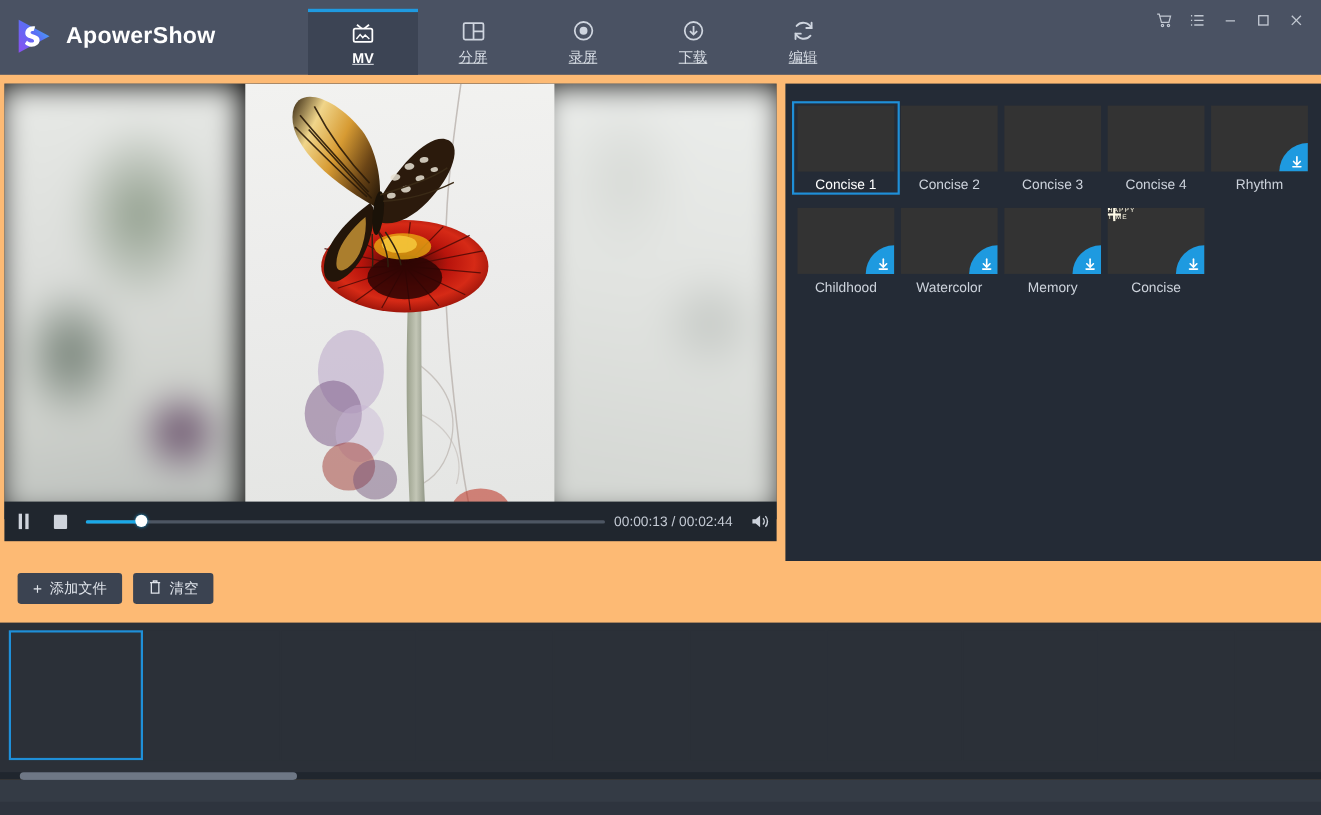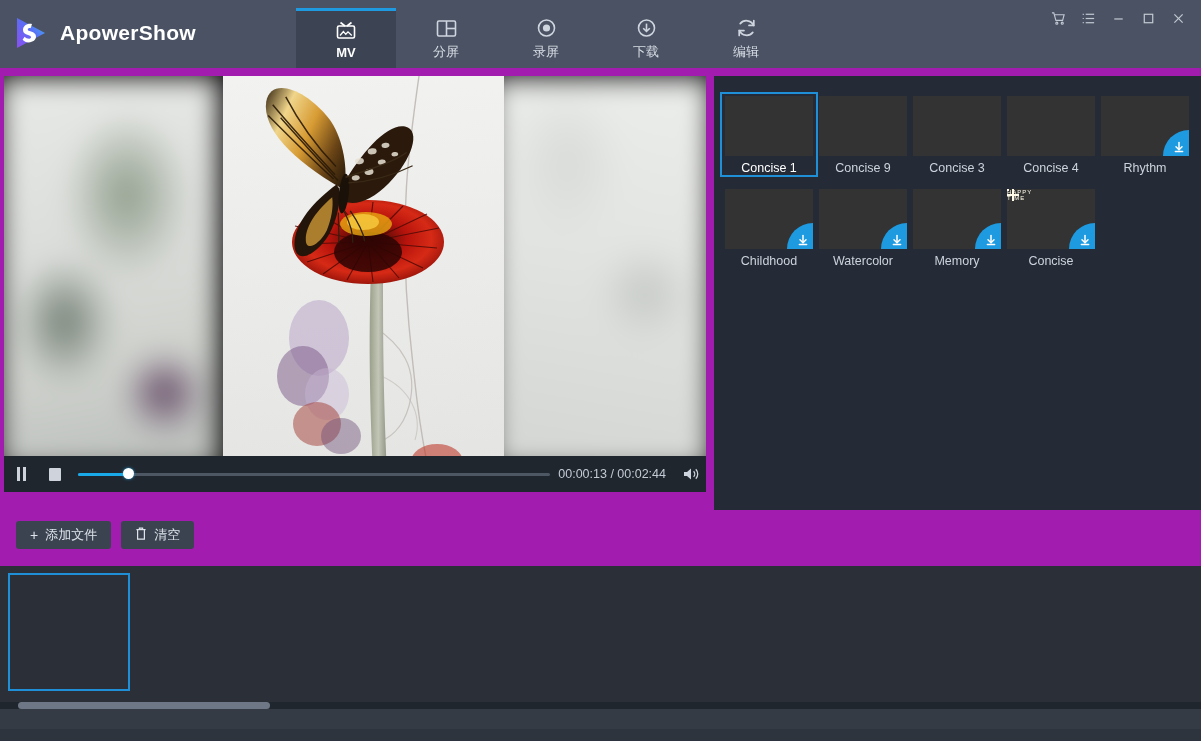--- a/index.html
+++ b/index.html
@@ -4,33 +4,33 @@
 <style>
   * { margin:0; padding:0; box-sizing:border-box; }
   html,body { width:1201px; height:741px; overflow:hidden; }
   body {
     font-family:"Liberation Sans", sans-serif;
     background:#2b3038;
     color:#d8dce3;
     font-size:13px;
     -webkit-font-smoothing:antialiased;
   }
-  .app { position:relative; width:1201px; height:741px; background:#a21caf; }
+  .app { position:relative; width:1201px; height:741px; background:#fdba74; }
 
   
   .titlebar {
     position:absolute; left:0; top:0; width:1201px; height:68px;
     background:#4a5263;
   }
   .brand { position:absolute; left:12px; top:14px; display:flex; align-items:center; gap:10px; }
   .logo { width:38px; height:38px; position:relative; }
   .logo svg { display:block; }
   .brandname { font-size:21px; font-weight:bold; color:#ffffff; letter-spacing:.3px; }
 
-  .navtabs { position:absolute; left:296px; top:9px; height:59px; display:flex; }
+  .navtabs { position:absolute; left:280px; top:9px; height:59px; display:flex;text-decoration:underline; }
   .navtab {
     width:100px; height:59px; position:relative;
     display:flex; flex-direction:column; align-items:center; justify-content:center;
     gap:3px; color:#c9cfd9; cursor:pointer;
   }
   .navtab .ico { height:24px; display:flex; align-items:center; justify-content:center; }
   .navtab .lbl { font-size:13px; color:#d9dee6; }
   .navtab.active { background:#3c4454; }
   .navtab.active::before {
     content:""; position:absolute; left:0; right:0; top:-1px; height:3px; background:#1f9ae0;
@@ -620,21 +620,21 @@
 
     <div class="themes">
 
       <div class="theme sel">
         <span class="tbox"><span class="t-concise"></span></span>
         <span class="tname">Concise 1</span>
       </div>
 
       <div class="theme">
         <span class="tbox"><span class="t-concise"></span></span>
-        <span class="tname">Concise 9</span>
+        <span class="tname">Concise 2</span>
       </div>
 
       <div class="theme">
         <span class="tbox"><span class="t-concise"></span></span>
         <span class="tname">Concise 3</span>
       </div>
 
       <div class="theme">
         <span class="tbox"><span class="t-concise"></span></span>
         <span class="tname">Concise 4</span>

